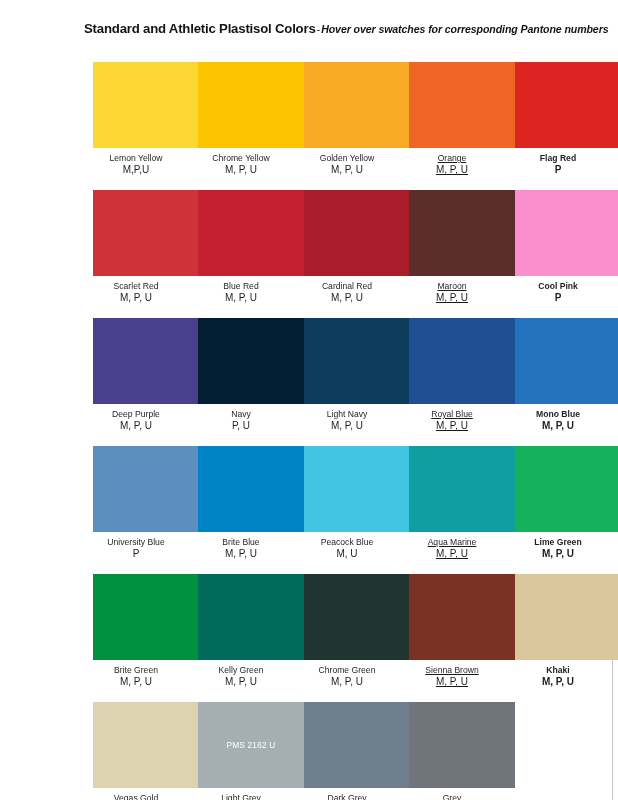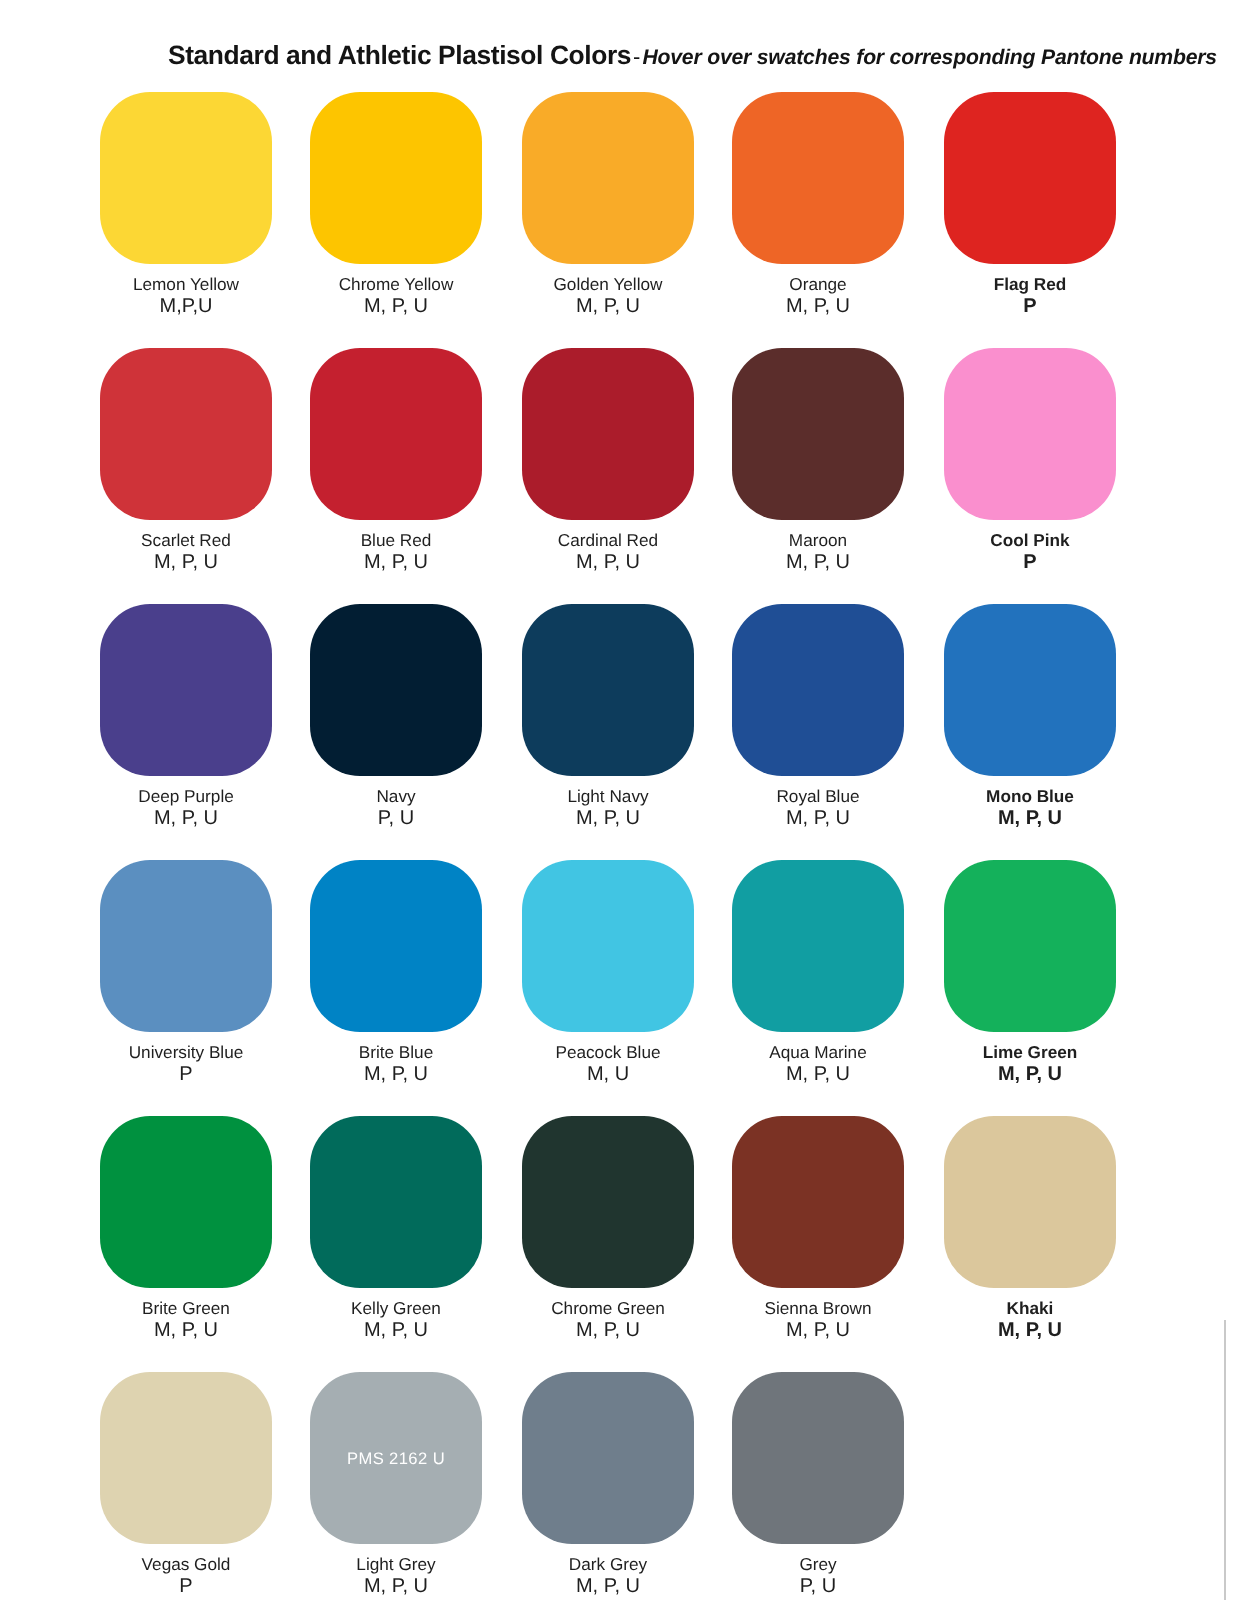--- a/index.html
+++ b/index.html
@@ -50,35 +50,35 @@
     left: 50px;
     top: 46px;
     width: 522px;
   }
   .row {
     position: relative;
     height: 128px;
   }
   .cell {
     position: absolute;
-    top: 0;
+    top: 16px;
     width: 86px;
+    margin-left: 43px;
   }
   .cell:nth-child(1) { left: 0px; }
   .cell:nth-child(2) { left: 105px; }
   .cell:nth-child(3) { left: 211px; }
-  .cell:nth-child(4) { left: 316px; }
+  .cell:nth-child(4) { left: 316px; text-decoration: underline; }
   .cell:nth-child(5) { left: 422px; font-weight: bold; }
 
   .swatch {
-    width: 86px;
+    width: 106px;
     height: 86px;
     position: relative;
     display: block;
-    border-radius: 25px;
   }
   .pms {
     position: absolute;
     left: 0;
     right: 0;
     top: 50%;
     transform: translateY(-50%);
     text-align: center;
     font-size: 8.3px;
     color: #ffffff;

